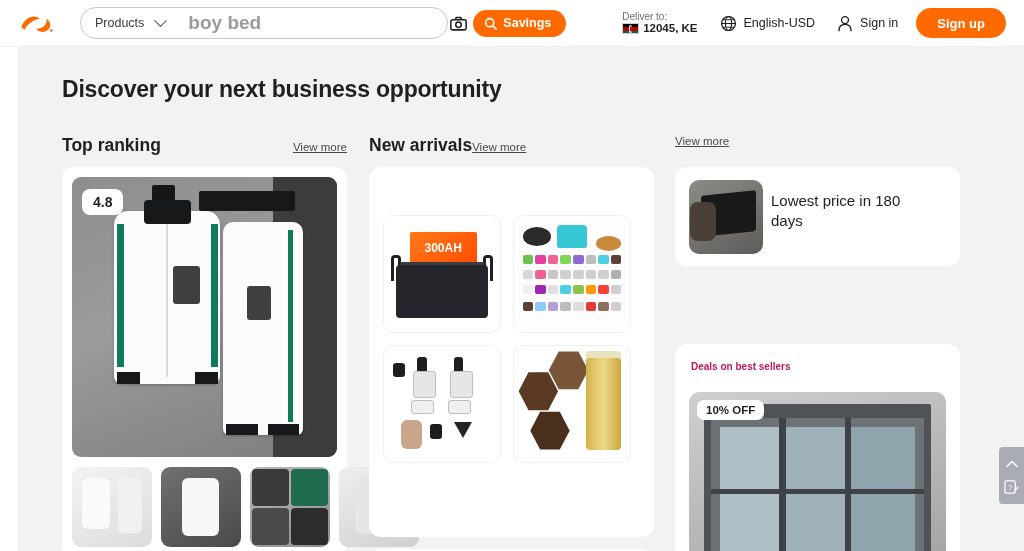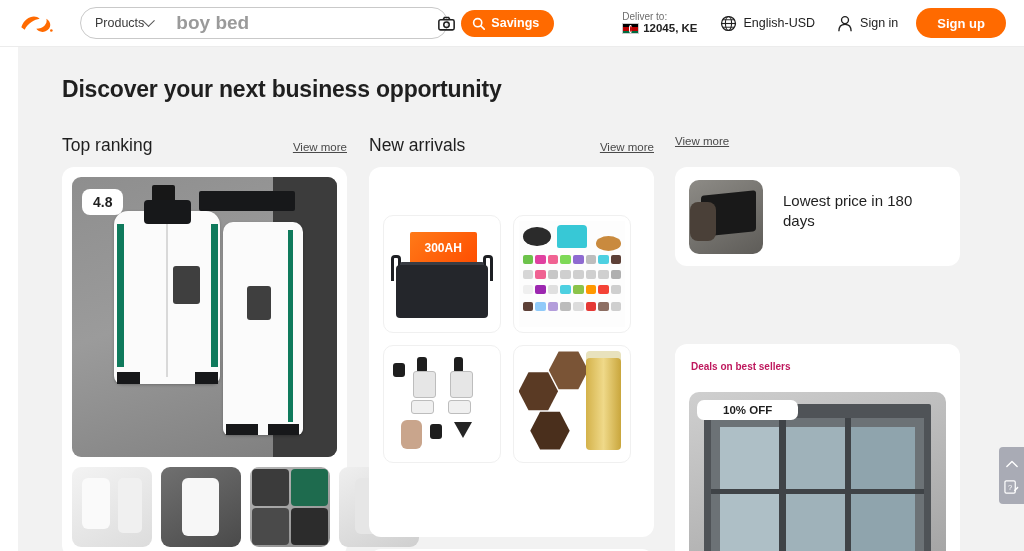--- a/index.html
+++ b/index.html
@@ -35,21 +35,21 @@
   .searchwrap {
     margin-left: 22px;
     width: 368px; height: 32px;
     border: 1px solid #c9c9c9;
     border-radius: 17px;
     display: flex; align-items: center;
     background: #fff;
     padding-left: 14px; padding-right: 3px;
   }
   .cat-select {
-    display: flex; align-items: center; gap: 0;
+    display: flex; align-items: center; gap: 12px;
     font-size: 12.5px; color: #3a3a3a;
     cursor: pointer; white-space: nowrap;
   }
   .chev { width: 9px; height: 9px; border-right: 1.6px solid #555; border-bottom: 1.6px solid #555; transform: rotate(45deg) translate(-2px,-2px); }
   .vdiv { width:1px; height:16px; background:#d2d2d2; margin: 0 11px 0 12px; }
   .search-input {
     flex: 1; border: none; outline: none;
     font-size: 19px; font-family: "Liberation Sans", sans-serif;
     color: #a21caf; background: transparent; font-weight: bold;
   }
@@ -95,21 +95,21 @@
     background:#f2f2f2;
   }
   .left-gutter{position:absolute;left:0;top:0;width:18px;height:504px;background:#fff;}
   .h1 {
     position:absolute; left:62px; top:29px;
     font-size:23px; font-weight:bold; color:#1f1f1f;
     letter-spacing:-0.2px;
   }
 
   .col-head { position:absolute; display:flex; align-items:baseline; }
-  .col-title { font-size:17.5px; font-weight:normal; color:#1f1f1f; }
+  .col-title { font-size:17.5px; font-weight:bold; color:#1f1f1f; }
   .view-more {
     font-size:11.5px; color:#4a4a4a; text-decoration:underline;
     cursor:pointer; white-space:nowrap;
   }
   .card { position:absolute; background:#fff; border-radius:12px; }
 
   
   .c1-head{ left:62px; top:88px; width:285px; justify-content:space-between;}
   .c1-card{ left:62px; top:120px; width:285px; height:390px; }
   .hero-img{
@@ -145,21 +145,21 @@
   .thumb{width:80px;height:80px;border-radius:9px;overflow:hidden;position:relative;background:#e9e9e9;cursor:pointer;}
   .t1{background:linear-gradient(150deg,#f3f3f3,#dcdcdc);}
   .t2{background:linear-gradient(150deg,#707070,#4a4a4a);}
   .t3{background:linear-gradient(150deg,#b8b8b8,#8d8d8d);}
   .t4{background:linear-gradient(150deg,#efefef,#cfcfcf);}
   .tsh{position:absolute;left:12%;top:14%;width:36%;height:64%;background:#fafafa;border-radius:6px;}
   .tsh2{position:absolute;right:12%;top:14%;width:30%;height:68%;background:#f0f0f0;border-radius:5px;}
   .tq{position:absolute;width:46%;height:46%;background:#6f6f6f;border-radius:4px;}
 
   
-  .c2-head{ left:369px; top:88px; width:285px; justify-content:space-between;}
+  .c2-head{ left:369px; top:88px; width:285px; }
   .c2-card{ left:369px; top:120px; width:285px; height:370px; }
   .c2-title{ position:absolute; left:16px; top:16px; font-size:15px; font-weight:bold; color:#1f1f1f;}
   .grid2{position:absolute;left:14px;top:48px;display:grid;grid-template-columns:118px 118px;gap:12px;}
   .gtile{width:118px;height:118px;border-radius:10px;overflow:hidden;position:relative;background:#fff;border:1px solid #f0f0f0;cursor:pointer;}
   .batt{position:absolute;left:10%;bottom:12%;width:80%;height:46%;background:#24262b;border-radius:4px;}
   .batt-top{position:absolute;left:14%;top:40%;width:72%;height:10%;background:#3a3d44;border-radius:2px;}
   .ah{position:absolute;left:22%;top:14%;width:58%;height:28%;background:linear-gradient(135deg,#ff7a18,#ff4d00);display:flex;align-items:center;justify-content:center;color:#fff;font-size:12px;font-weight:bold;border-radius:2px;}
   .handle{position:absolute;width:9%;height:22%;border:3px solid #1d1f23;border-bottom:none;border-radius:4px 4px 0 0;top:34%;}
   .bake{position:absolute;inset:4%;background:#fdfdfd;}
   .bk-cake{position:absolute;left:36%;top:4%;width:28%;height:22%;background:#37c8d6;border-radius:4px 4px 2px 2px;}
@@ -176,32 +176,32 @@
   .hex{position:absolute;background:#5a3a24;clip-path:polygon(25% 2%,75% 2%,100% 50%,75% 98%,25% 98%,0 50%);}
 
   .c2-card2{ left:369px; top:502px; width:285px; height:60px; }
 
   
   .c3-head{ left:675px; top:88px; width:285px; justify-content:space-between;}
   .c3-card{ left:675px; top:120px; width:285px; height:99px; }
   .lp-img{position:absolute;left:14px;top:13px;width:74px;height:74px;border-radius:10px;overflow:hidden;background:linear-gradient(150deg,#8d8b86,#5e5c58);}
   .lp-blk{position:absolute;left:16%;top:18%;width:74%;height:56%;background:#191919;border-radius:3px;transform:skewY(-6deg);}
   .lp-hand{position:absolute;left:2%;top:30%;width:34%;height:52%;background:#4a4038;border-radius:8px;}
-  .lp-txt{position:absolute;left:108px;top:24px;width:150px;font-size:15px;color:#1f1f1f;line-height:1.33;}
+  .lp-txt{position:absolute;left:96px;top:24px;width:150px;font-size:15px;color:#1f1f1f;line-height:1.33;}
 
   .c3-card2{ left:675px; top:297px; width:285px; height:255px; }
   .dbs-title{position:absolute;left:16px;top:17px;font-size:10px;font-weight:bold;color:#be185d;text-align:center;}
   .deal-img{
     position:absolute;left:14px;top:48px;width:257px;height:200px;
     border-radius:10px;overflow:hidden;
     background:linear-gradient(160deg,#cfcfcf,#9f9f9f);
   }
   .off-badge{
     position:absolute;left:8px;top:8px;z-index:3;
-    background:#fff;border-radius:7px;padding:4px 26px;
+    background:#fff;border-radius:7px;padding:4px 9px;
     font-size:11.5px;font-weight:bold;color:#1f1f1f;
   }
   .win-frame{position:absolute;left:6%;top:6%;width:88%;height:88%;background:#4f5357;border-radius:2px;}
   .win-inner{position:absolute;left:3%;top:8%;width:94%;height:88%;background:#6c7276;}
   .win-pane{position:absolute;background:#aebfc6;}
   .win-mull{position:absolute;background:#3f4347;}
 
   
   .fab{
     position:absolute; right:0; top:400px;

